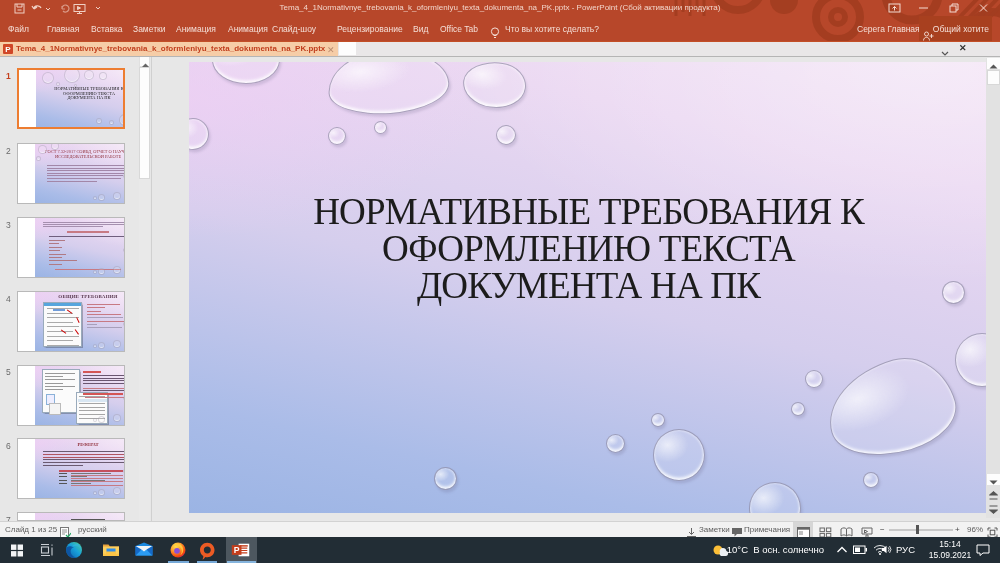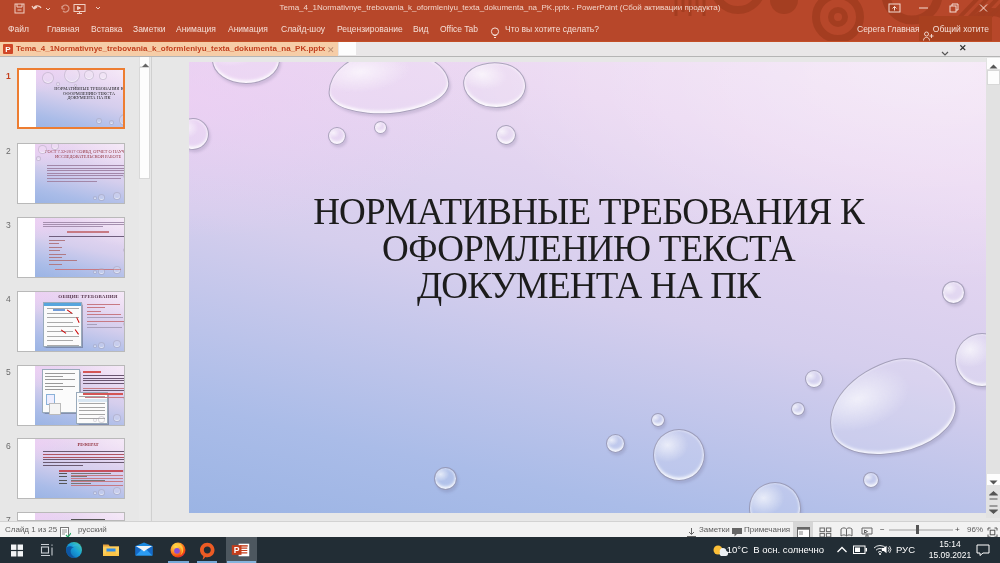--- a/index.html
+++ b/index.html
@@ -116,21 +116,21 @@
   <path d="M94 4.5 l7,7 M101 4.5 l-7,7"></path>
  </g>
 </svg>
 
 <div class="rtab" style="left:8px;">Файл</div>
 <div class="rtab" style="left:47px;text-align:center;">Главная</div>
 <div class="rtab" style="left:91px;text-align:right;">Вставка</div>
 <div class="rtab" style="left:133px;">Заметки</div>
 <div class="rtab" style="left:176px;">Анимация</div>
 <div class="rtab" style="left:228px;">Анимация</div>
-<div class="rtab" style="left:281px;">Слайд-шоу</div>
+<div class="rtab" style="left:272px;">Слайд-шоу</div>
 <div class="rtab" style="left:337px;">Рецензирование</div>
 <div class="rtab" style="left:413px;">Вид</div>
 <div class="rtab" style="left:440px;">Office Tab</div>
 <svg class="rtab" style="left:489px;top:21px" width="12" height="16" viewBox="0 0 12 16">
  <g stroke="#f4ded6" fill="none">
       <circle cx="6" cy="6" r="3.6"></circle>
       <path d="M4.5 10 h3 M5 12 h2"></path>
     </g>
 </svg>
 <div class="rtab" style="left:505px;text-align:center;">Что вы хотите сделать?</div>

